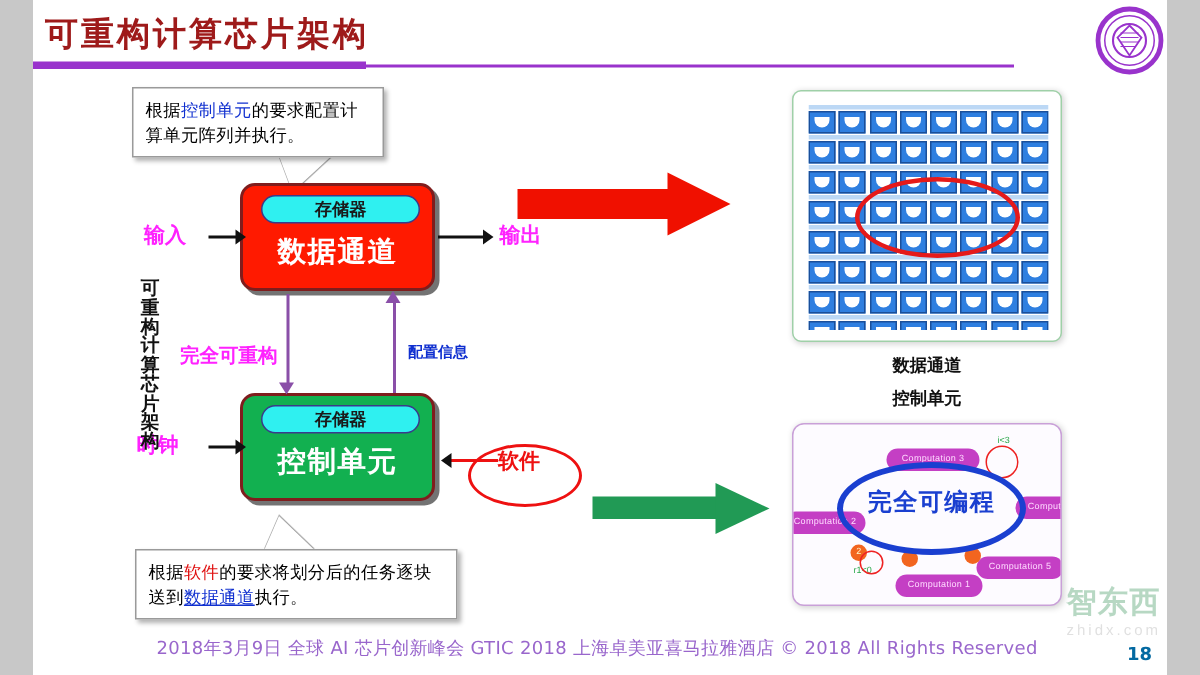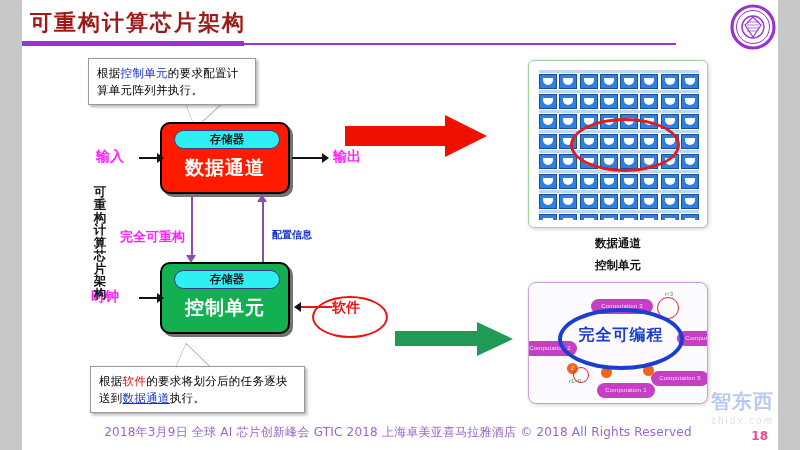--- a/index.html
+++ b/index.html
@@ -89,21 +89,21 @@
     left: 176px; top: 344px;
     border-left: 10px solid transparent;
     border-right: 24px solid transparent;
     border-bottom: 23px solid #ffffff;
     filter: drop-shadow(0 -1px 0 #9a9a9a);
   }
 
   
   .block {
     position: absolute;
-    border: 2px solid #000000;
+    border: 2px solid #7f1d1d;
     border-radius: 10px;
     box-shadow: 3px 3px 0 rgba(0,0,0,0.55);
   }
   #block-datapath {
     left: 160px; top: 122px;
     width: 130px; height: 72px;
     background: #ff1a00;
   }
   #block-control {
     left: 160px; top: 262px;
@@ -341,35 +341,35 @@
     font-family: "DejaVu Sans", sans-serif;
     font-size: 12px;
     color: #9966cc;
     letter-spacing: 0.2px;
   }
   #pagenum {
     position: absolute;
     right: 32px; bottom: 7px;
     font-family: "DejaVu Sans", sans-serif;
     font-size: 12px;
-    color: #ec4899;
+    color: #0369a1;
     font-weight: bold;
   }
   #watermark {
     position: absolute;
     right: 26px; bottom: 18px;
     width: 104px; height: 44px;
     opacity: 0.30;
     pointer-events: none;
   }
   #watermark .wm-cn {
     font-family: "DejaVu Sans", sans-serif;
     font-size: 20px;
     font-weight: bold;
-    color: #1d4ed8;
+    color: #15803d;
     letter-spacing: 1px;
     text-align: right;
   }
   #watermark .wm-en {
     font-family: "Liberation Sans", sans-serif;
     font-size: 10px;
     color: #9a9a9a;
     letter-spacing: 2px;
     text-align: right;
   }

